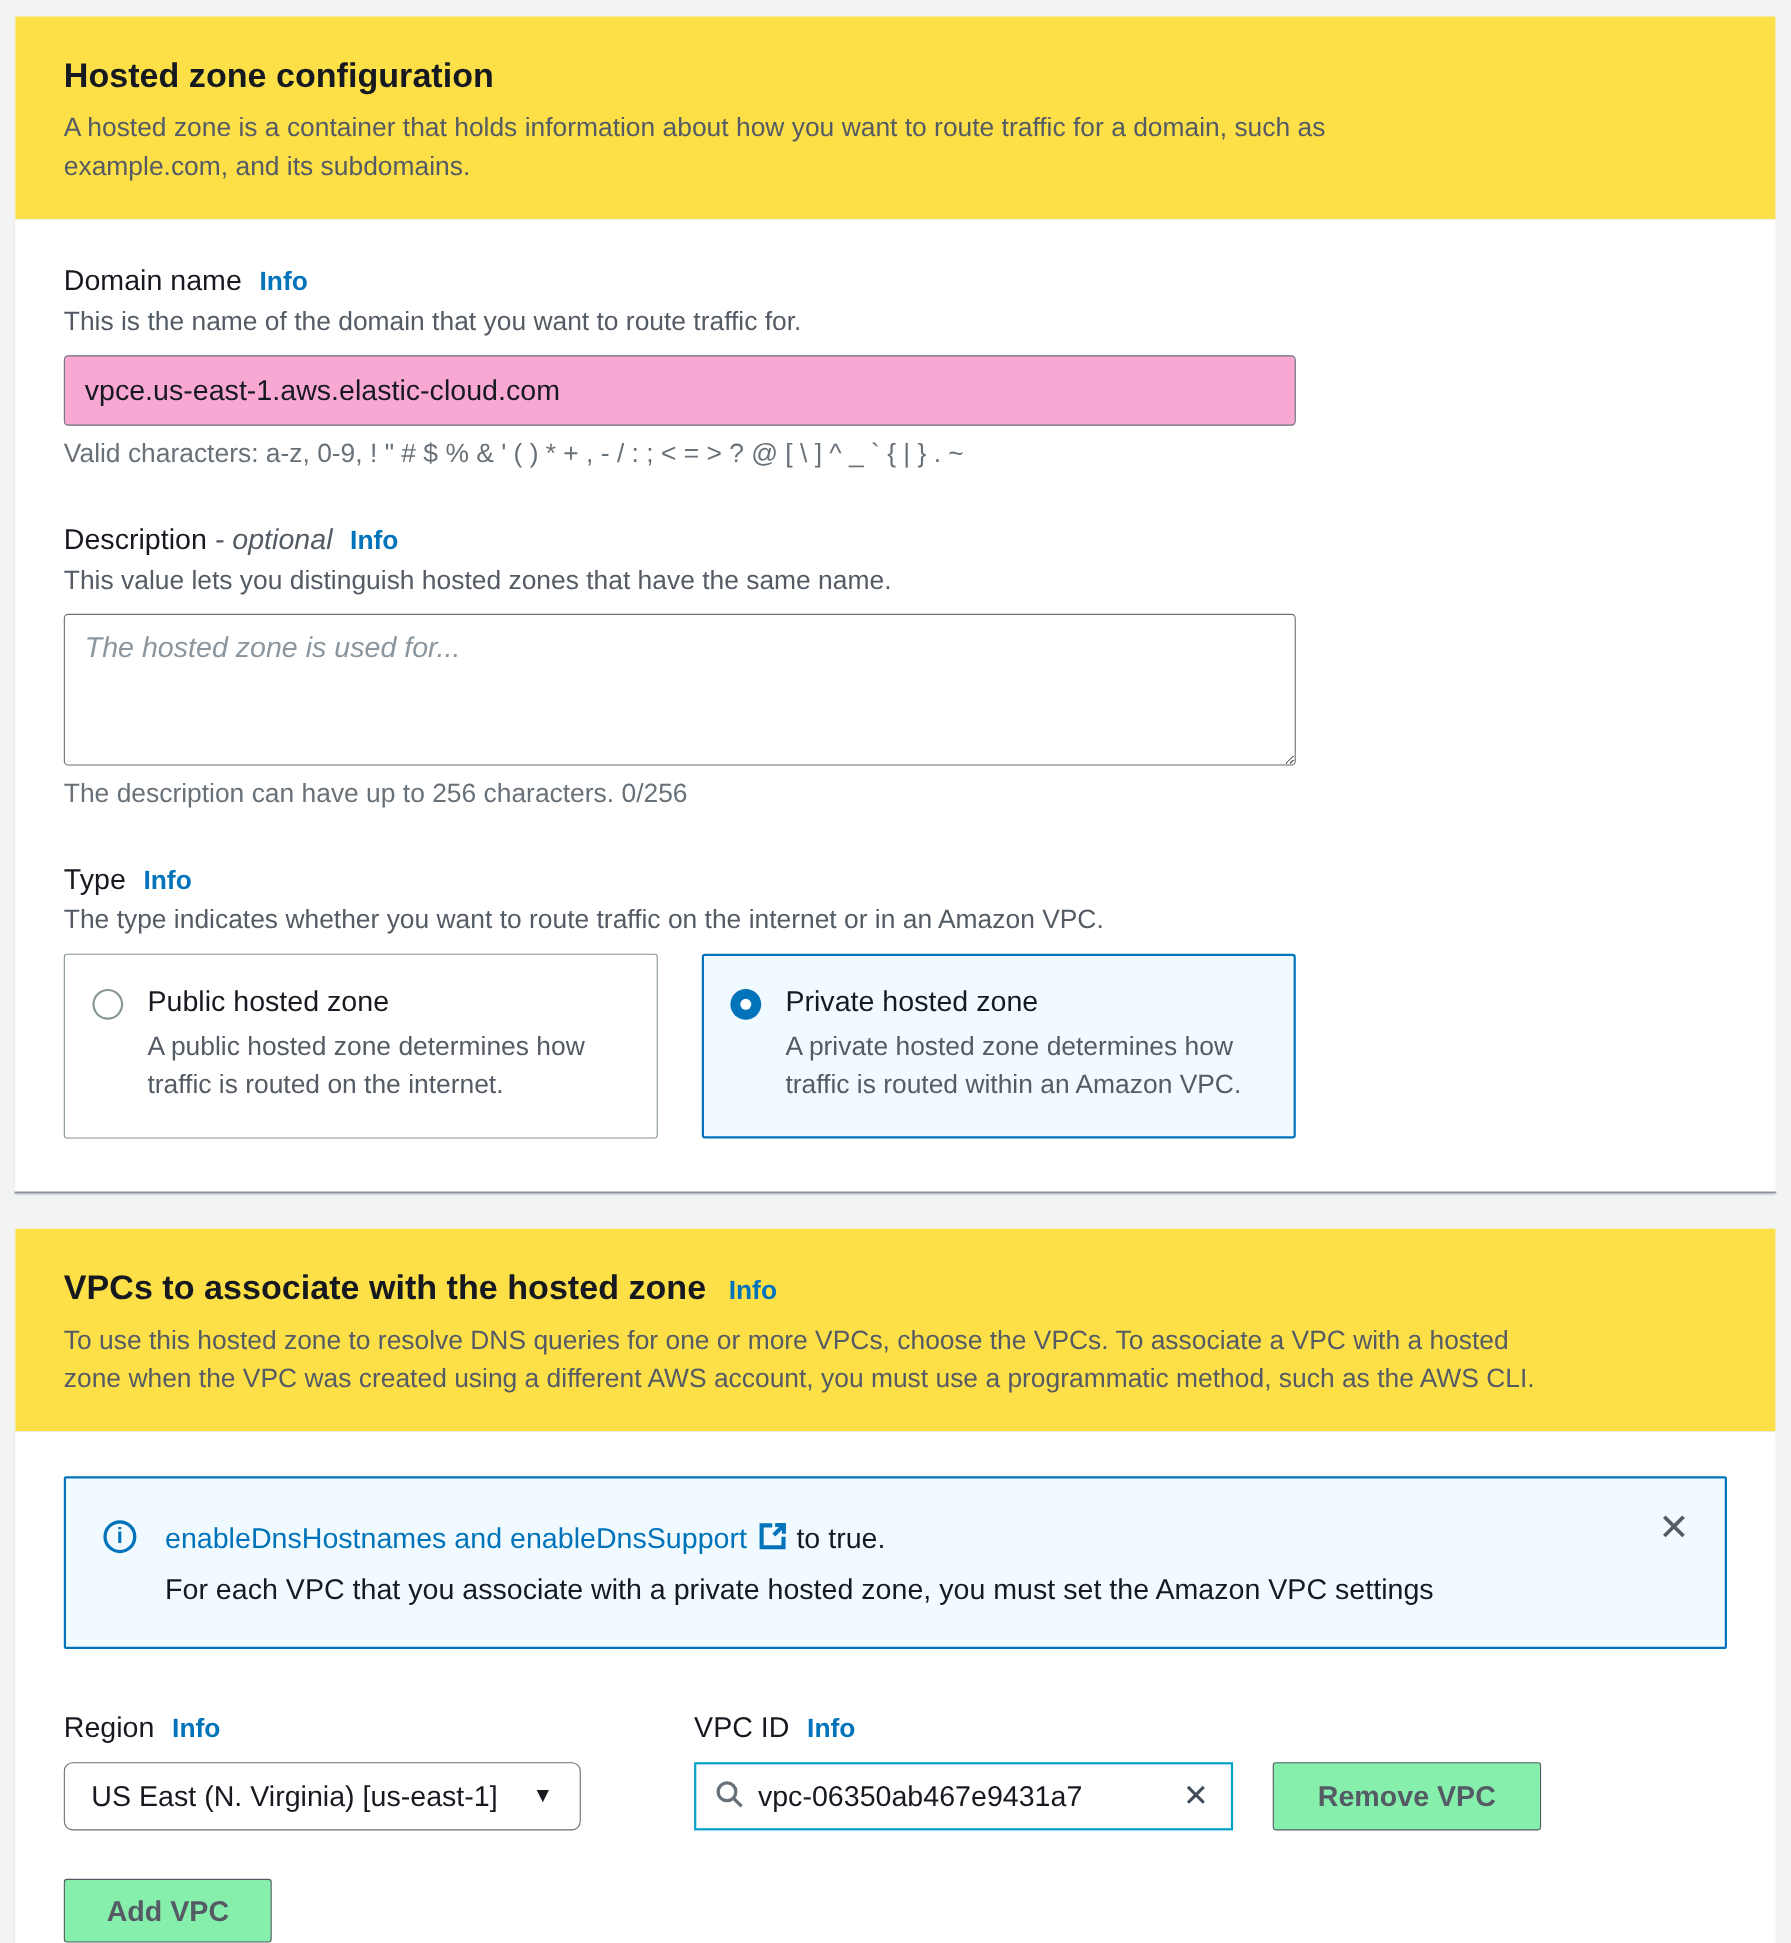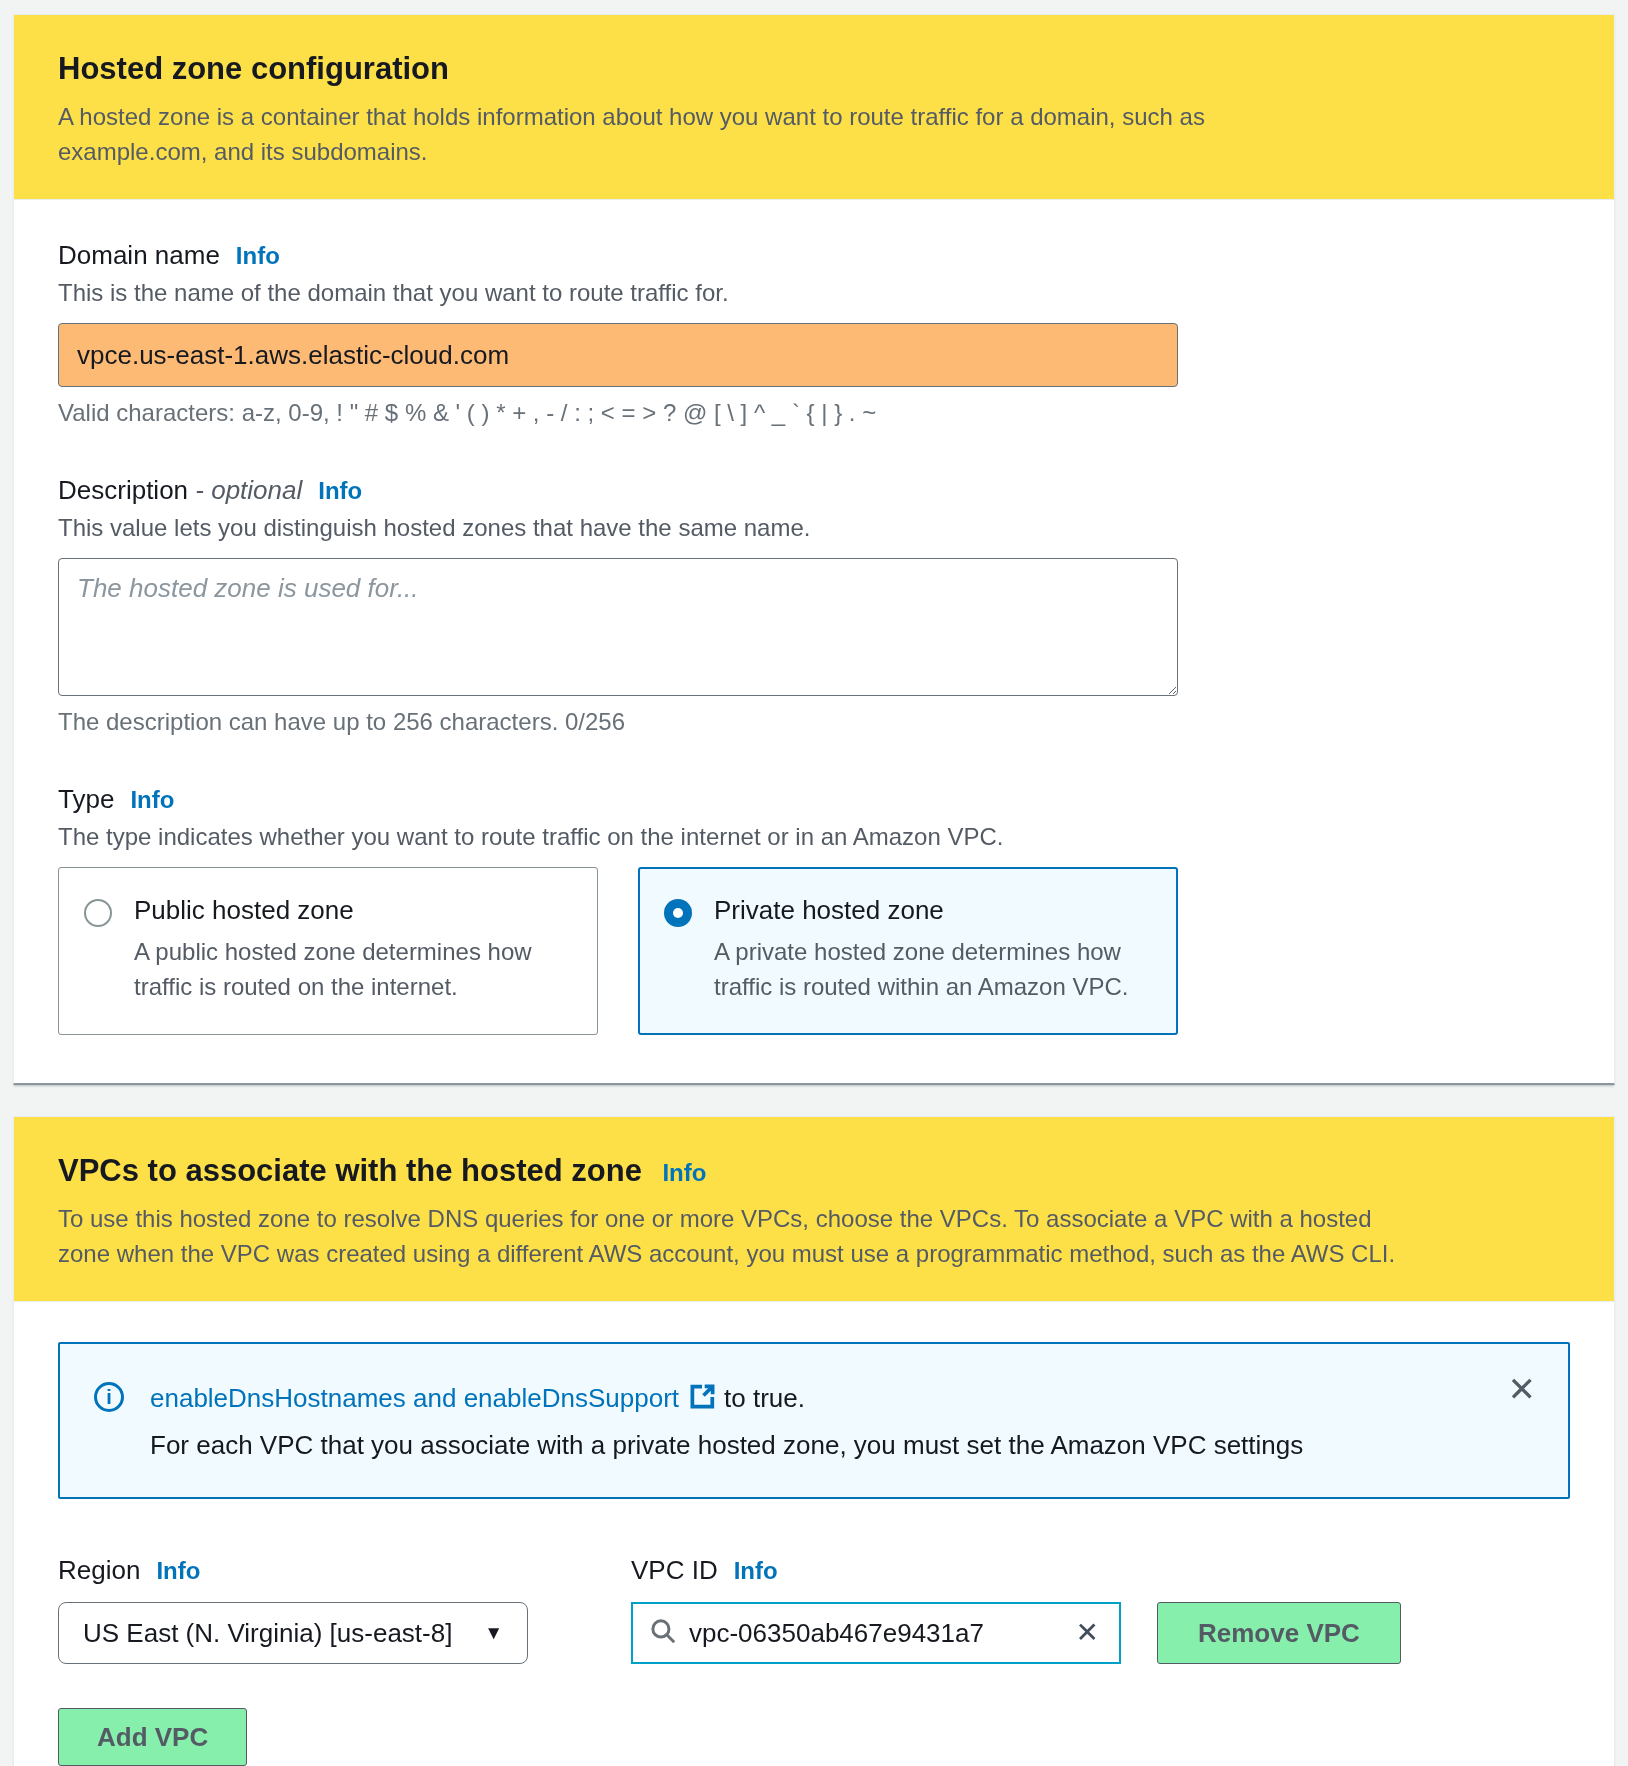--- a/index.html
+++ b/index.html
@@ -22,21 +22,21 @@
   .label-row { display: flex; align-items: baseline; gap: 16px; }
   .field-label { font-size: 26px; color: #16191f; }
   .optional { font-style: italic; color: #545b64; }
   .field-help { font-size: 24px; color: #545b64; margin-top: 8px; }
   .field-hint { font-size: 24px; color: #687078; margin-top: 12px; }
   .field-group { margin-bottom: 48px; }
   .field-group:last-child { margin-bottom: 0; }
 
   .text-input { display: block; width: 1120px; height: 64px; margin-top: 16px; padding: 0 18px;
     font-size: 26px; font-family: inherit; color: #16191f;
-    border: 1px solid #687078; border-radius: 4px; background: #fdba74; outline: none; }
+    border: 1px solid #687078; border-radius: 4px; background: #f9a8d4; outline: none; }
 
   .textarea { display: block; width: 1120px; height: 138px; margin-top: 16px; padding: 14px 18px;
     font-size: 26px; font-family: Liberation Sans, sans-serif; color: #16191f;
     border: 1px solid #687078; border-radius: 4px; resize: vertical; outline: none; }
   .textarea::placeholder { font-style: italic; color: #8b969e; }
 
   .tiles { display: flex; gap: 40px; margin-top: 16px; }
   .tile { width: 540px; border: 1px solid #879596; border-radius: 3px; padding: 27px 25px 30px 25px;
     display: flex; align-items: flex-start; gap: 22px; background: #fff; cursor: pointer; }
   .tile.selected { border: 2px solid #0073bb; background: #f1faff; padding: 26px 24px 29px 24px; }
@@ -166,21 +166,21 @@
 
     
     <div class="vpc-row">
 
       <div class="col-region">
         <div class="label-row">
           <span class="field-label">Region</span>
           <a class="info-link">Info</a>
         </div>
         <div class="select-box">
-          <span>US East (N. Virginia) [us-east-8]</span>
+          <span>US East (N. Virginia) [us-east-1]</span>
           <span class="caret">▼</span>
         </div>
       </div>
 
       <div class="col-vpc">
         <div class="label-row">
           <span class="field-label">VPC ID</span>
           <a class="info-link">Info</a>
         </div>
         <div class="vpc-input-row">

